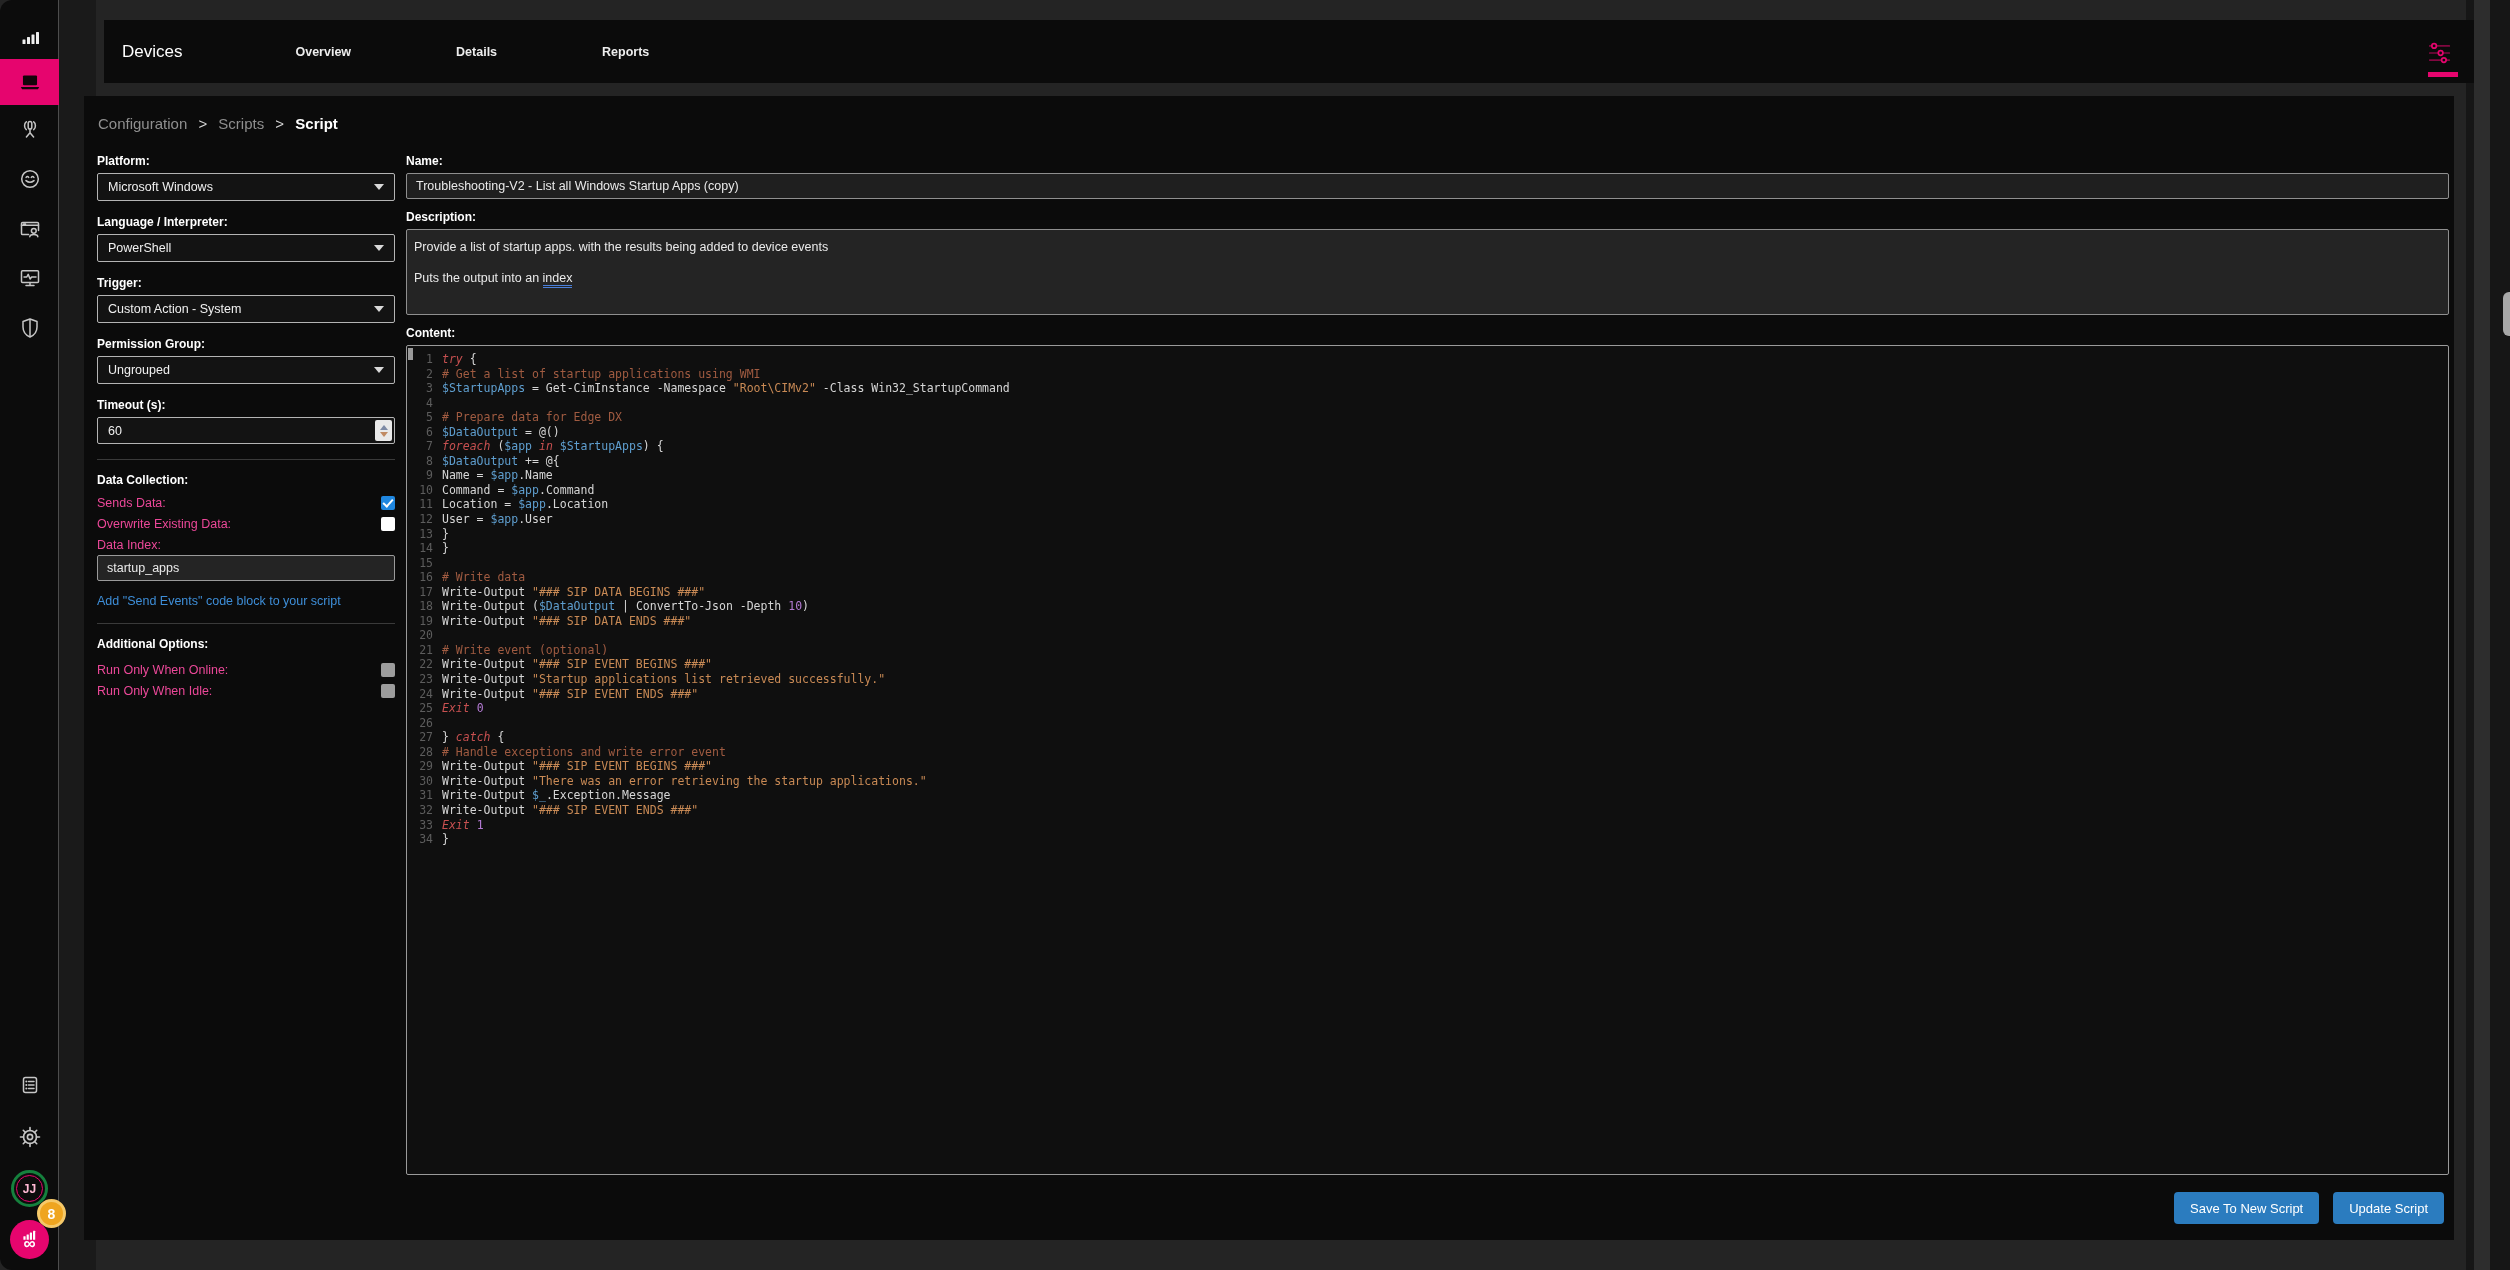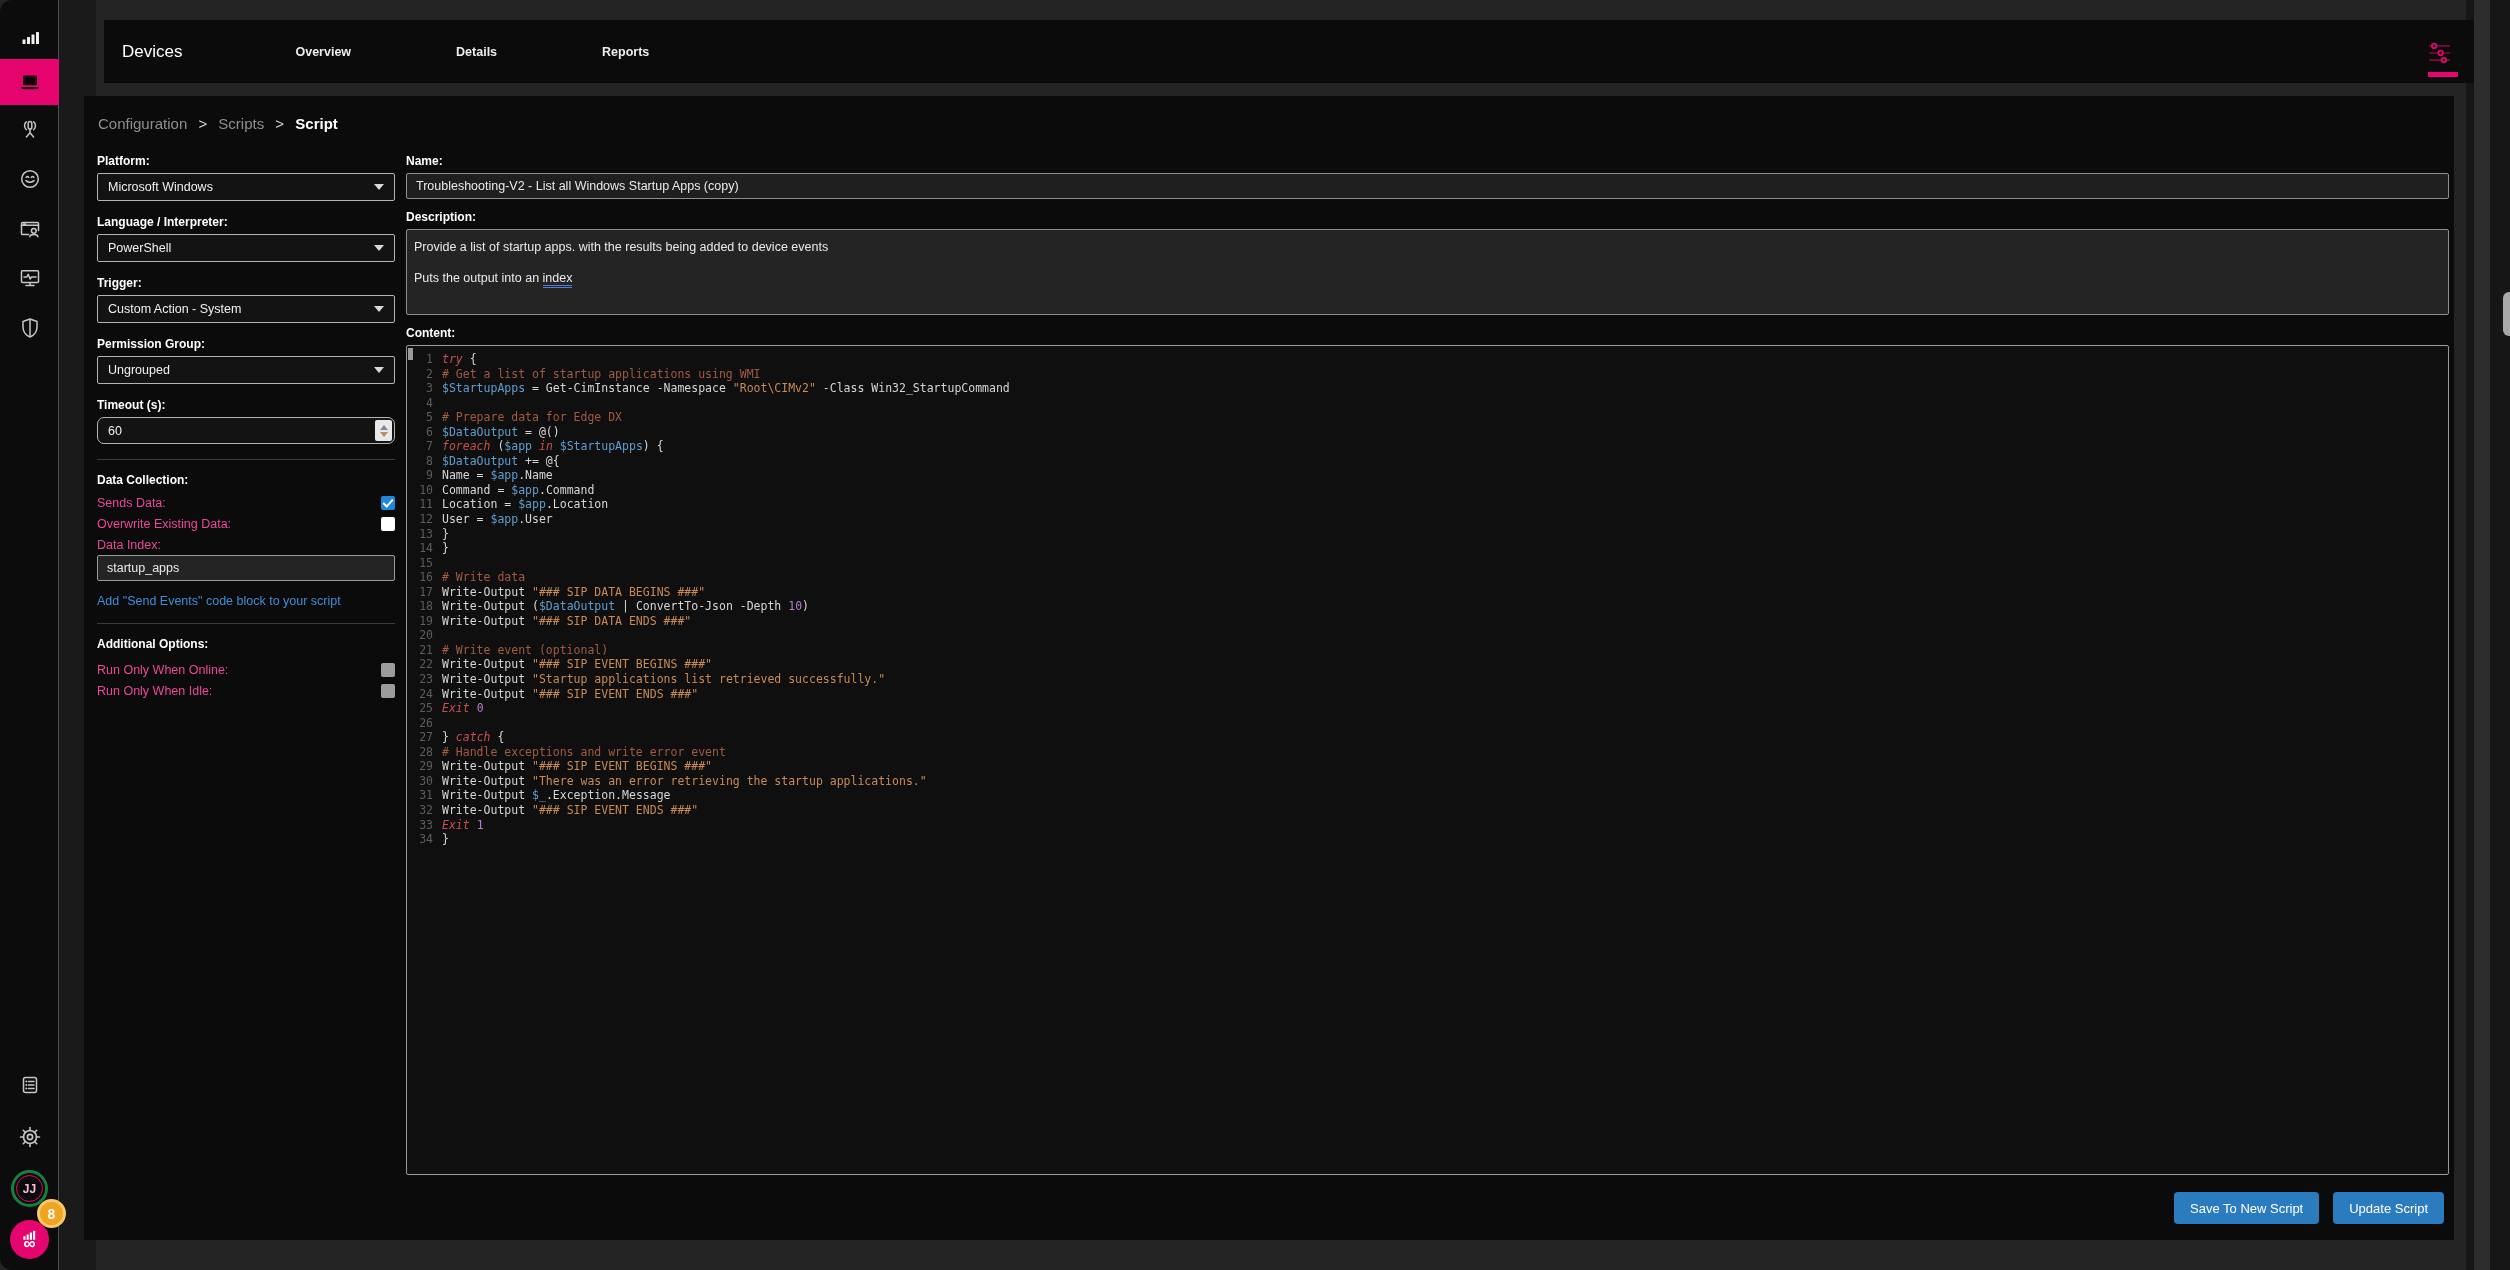--- a/index.html
+++ b/index.html
@@ -40,21 +40,21 @@
   .breadcrumb{position:absolute;left:14px;top:19px;font-size:15px;}
   .bc-dim{color:#8f8f8f;} .bc-sep{color:#d6d6d6;padding:0 7px;} .bc-cur{color:#fff;font-weight:bold;}
 
   
   .colL{position:absolute;left:13px;top:58px;width:298px;}
   .lbl{font-size:12px;font-weight:bold;color:#fff;margin:0 0 5px 0;}
   .select{height:28px;background:#131313;border:1px solid #b4b4b4;border-radius:2px;
           display:flex;align-items:center;padding:0 10px;font-size:12.5px;color:#f0f0f0;margin-bottom:14px;}
   .select .caret{margin-left:auto;width:0;height:0;border-left:5px solid transparent;
           border-right:5px solid transparent;border-top:6px solid #d9d9d9;}
-  .num-input{height:27px;background:#131313;border:1px solid #b4b4b4;border-radius:7px;
+  .num-input{height:27px;background:#131313;border:1px solid #b4b4b4;border-radius:2px;
           display:flex;align-items:center;padding:0 2px 0 10px;font-size:12.5px;color:#f0f0f0;}
   .spinner{margin-left:auto;width:17px;height:21px;background:#e9e9e9;border-radius:2px;
           display:flex;flex-direction:column;align-items:center;justify-content:center;gap:2px;}
   .spin-up{width:0;height:0;border-left:4px solid transparent;border-right:4px solid transparent;border-bottom:5px solid #7d8aa5;}
   .spin-dn{width:0;height:0;border-left:4px solid transparent;border-right:4px solid transparent;border-top:5px solid #c08a62;}
   .divider{height:1px;background:#3a3a3a;margin:15px 0 13px 0;}
   .cb-row{display:flex;align-items:center;height:21px;font-size:12.5px;color:#ec4899;}
   .cb-row .cb{margin-left:auto;}
   .cb{width:14px;height:14px;border-radius:2px;position:relative;}
   .cb.on{background:#1f87e0;}

